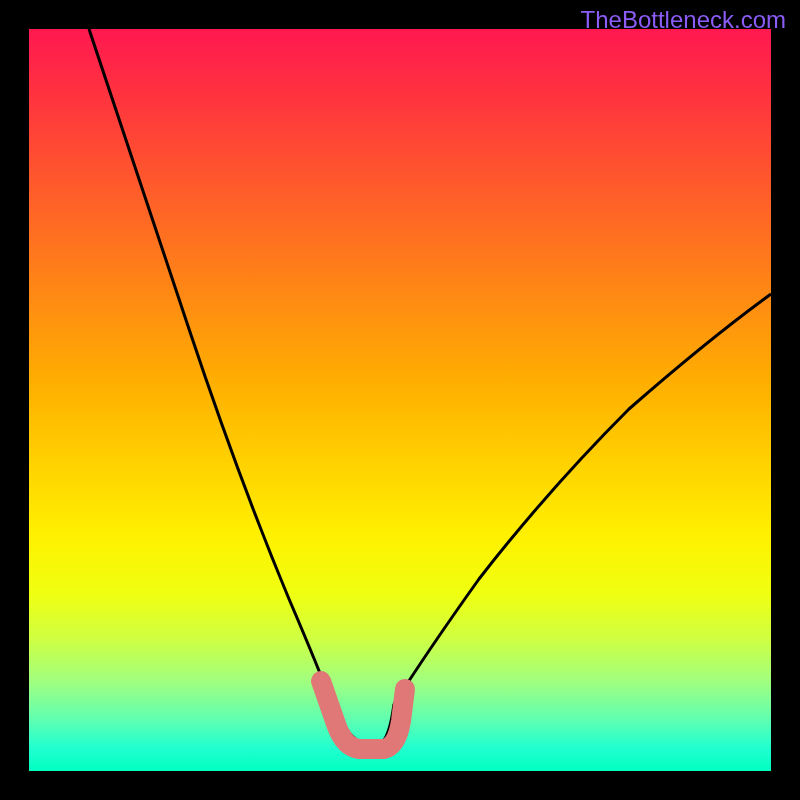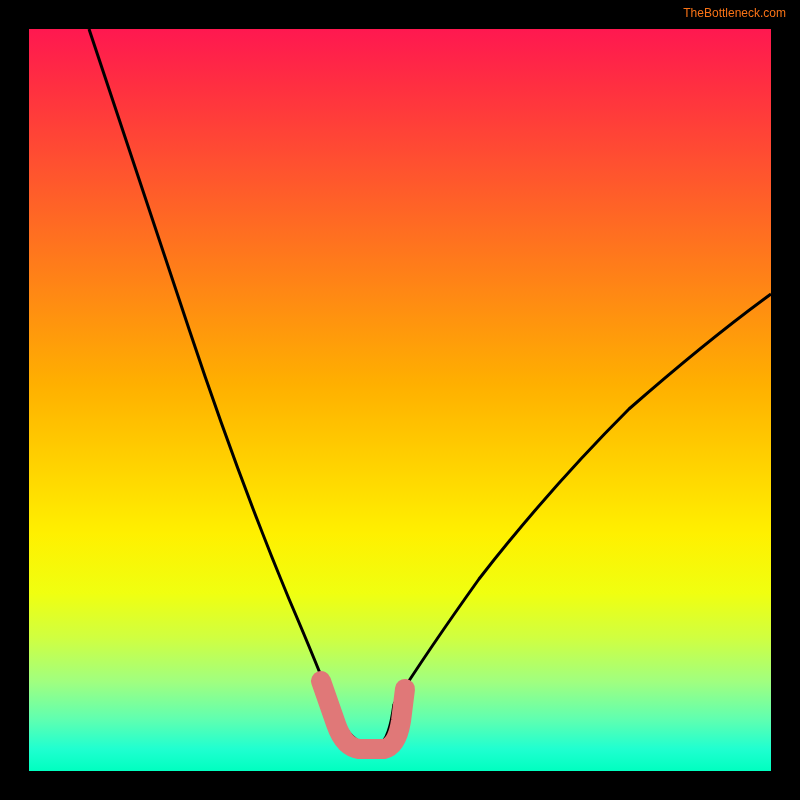--- a/index.html
+++ b/index.html
@@ -37,22 +37,22 @@
       #a0ff80 88%,
       #60ffb0 93%,
       #20ffd0 97%,
       #00ffc0 100%
     );
   }
   .watermark {
     position: absolute;
     top: 6px;
     right: 14px;
-    color: #f97316;
-    font-size: 12px;
+    color: #8b5cf6;
+    font-size: 24px;
     font-weight: 500;
     z-index: 10;
     text-align: center;
   }
   svg.curves {
     position: absolute;
     left: 0;
     top: 0;
     width: 742px;
     height: 742px;

